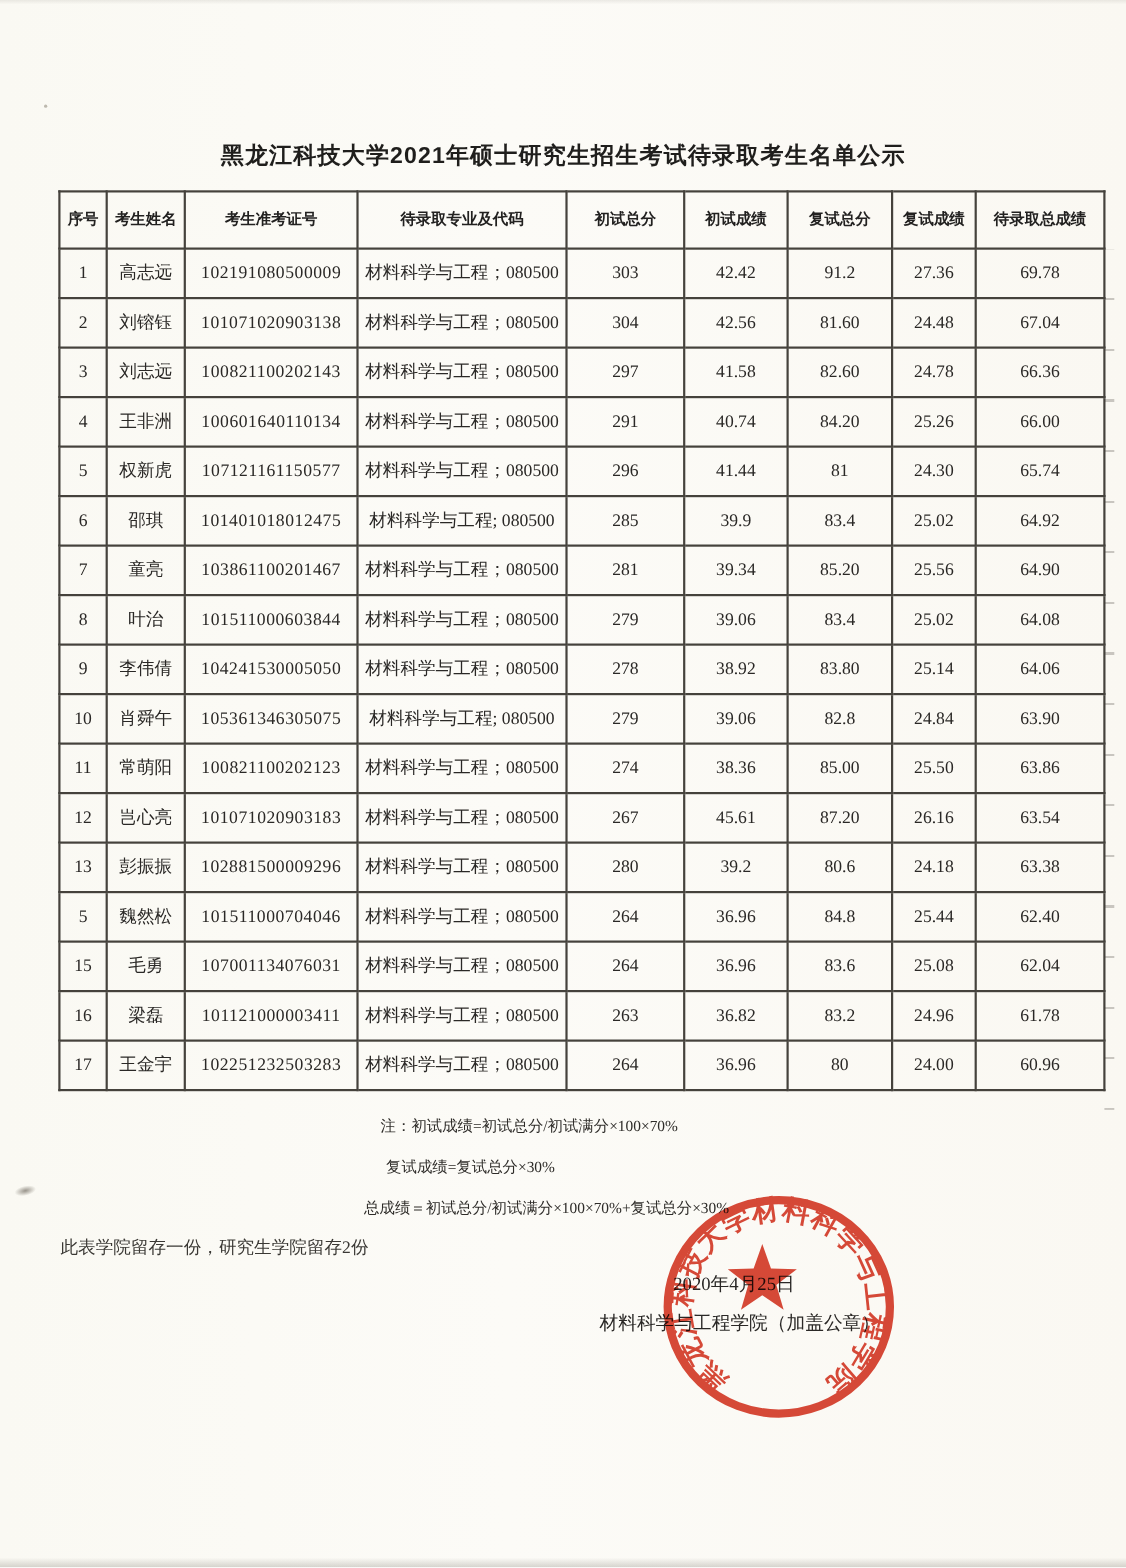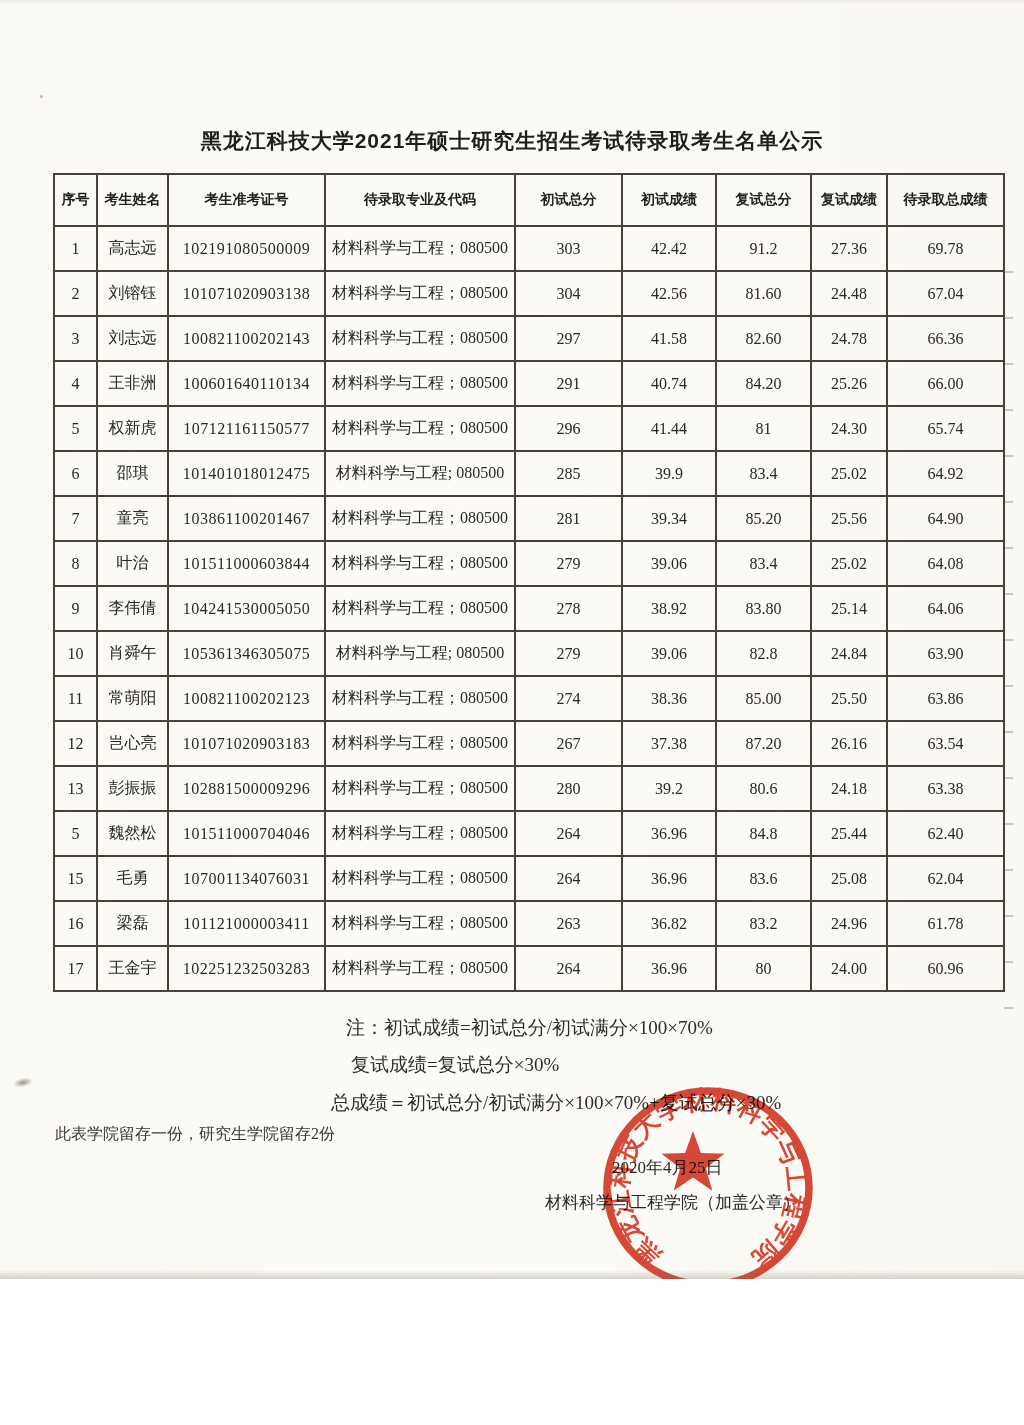--- a/index.html
+++ b/index.html
@@ -1,19 +1,19 @@
 <!DOCTYPE html>
 <html><head>
 <meta charset="utf-8">
 <style>
   html,body { margin:0; padding:0; }
   .page {
     position: relative;
     width: 1024px;
-    height: 1279px;
+    height: 1425px;
     background: linear-gradient(90deg, #faf9f3 0%, #fcfbf7 45%, #faf8f2 100%);
     font-family: "Liberation Serif", serif;
     color: #2a2826;
     overflow: hidden;
   }
   .edge-bottom {
     position:absolute; left:0; right:0; bottom:0; height:9px;
     background: linear-gradient(to top, rgba(110,105,95,.28), rgba(110,105,95,0));
   }
   .edge-top {
@@ -50,21 +50,21 @@
   }
   td.col-major { font-size:15px;margin-left:12px; }
   td.col-ticket { letter-spacing:.5px; }
   .row-ticks {
     position:absolute; left:1004px; top:227px; width:9px; height:782px;
     background: repeating-linear-gradient(to bottom,
       rgba(0,0,0,0) 0px, rgba(0,0,0,0) 44px,
       rgba(70,64,58,.55) 44px, rgba(70,64,58,.55) 46px);
     opacity:.5;
   }
-  .note { position:absolute; font-size:19px; color:#2e2c29; white-space:nowrap; }
+  .note { position:absolute; font-size:14px; color:#2e2c29; white-space:nowrap; }
   .note-1 { left:346px; top:1015px; }
   .note-2 { left:331px; top:1052px;margin-left:20px; }
   .note-3 { left:331px; top:1090px; }
   .retention-note { position:absolute; left:55px; top:1124px; font-size:16px; color:#3a3834; }
   .footer-date { position:absolute; left:612px; top:1156px; font-size:17px; color:#2a2826; }
   .footer-signature { position:absolute; left:545px; top:1191px; font-size:17px; color:#2a2826; }
   .stamp-svg {
     position:absolute; left:588px; top:1072px;
     mix-blend-mode:multiply; opacity:.92;
   }
@@ -238,21 +238,21 @@
           <td class="col-retest_total">85.00</td>
           <td class="col-retest_score">25.50</td>
           <td class="col-final_score">63.86</td>
         </tr>
         <tr>
           <td class="col-no">12</td>
           <td class="col-name">岂心亮</td>
           <td class="col-ticket">101071020903183</td>
           <td class="col-major">材料科学与工程；080500</td>
           <td class="col-initial_total">267</td>
-          <td class="col-initial_score">37.38</td>
+          <td class="col-initial_score">45.61</td>
           <td class="col-retest_total">87.20</td>
           <td class="col-retest_score">26.16</td>
           <td class="col-final_score">63.54</td>
         </tr>
         <tr>
           <td class="col-no">13</td>
           <td class="col-name">彭振振</td>
           <td class="col-ticket">102881500009296</td>
           <td class="col-major">材料科学与工程；080500</td>
           <td class="col-initial_total">280</td>

